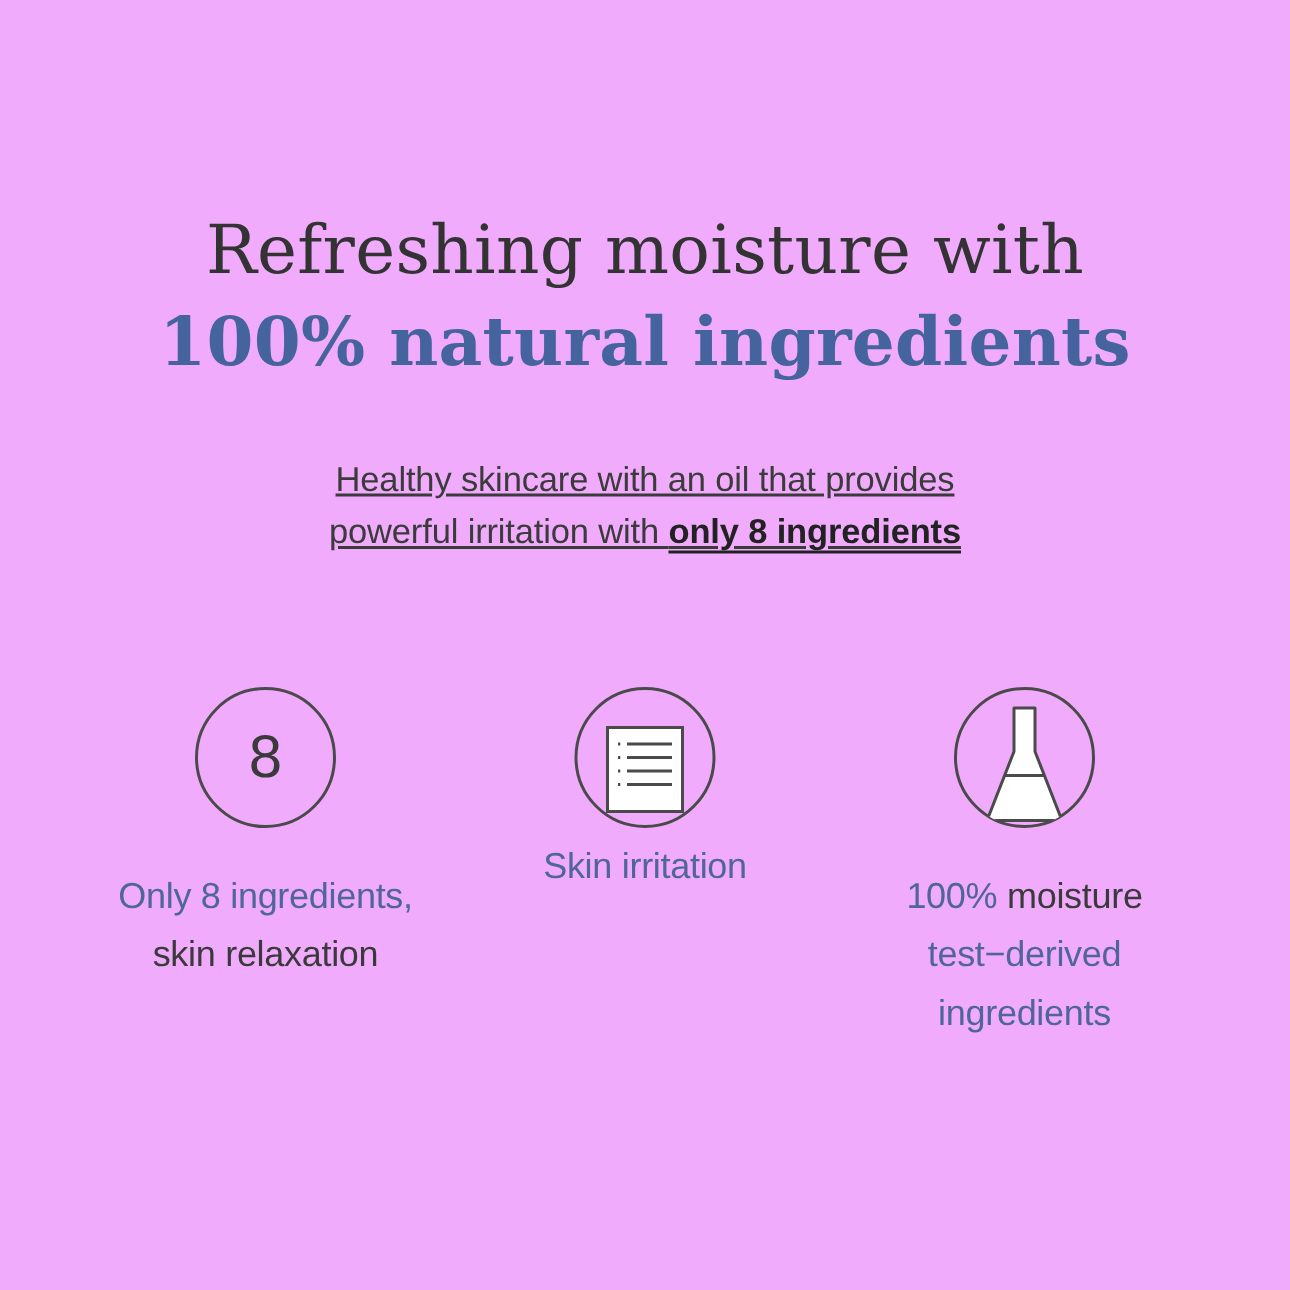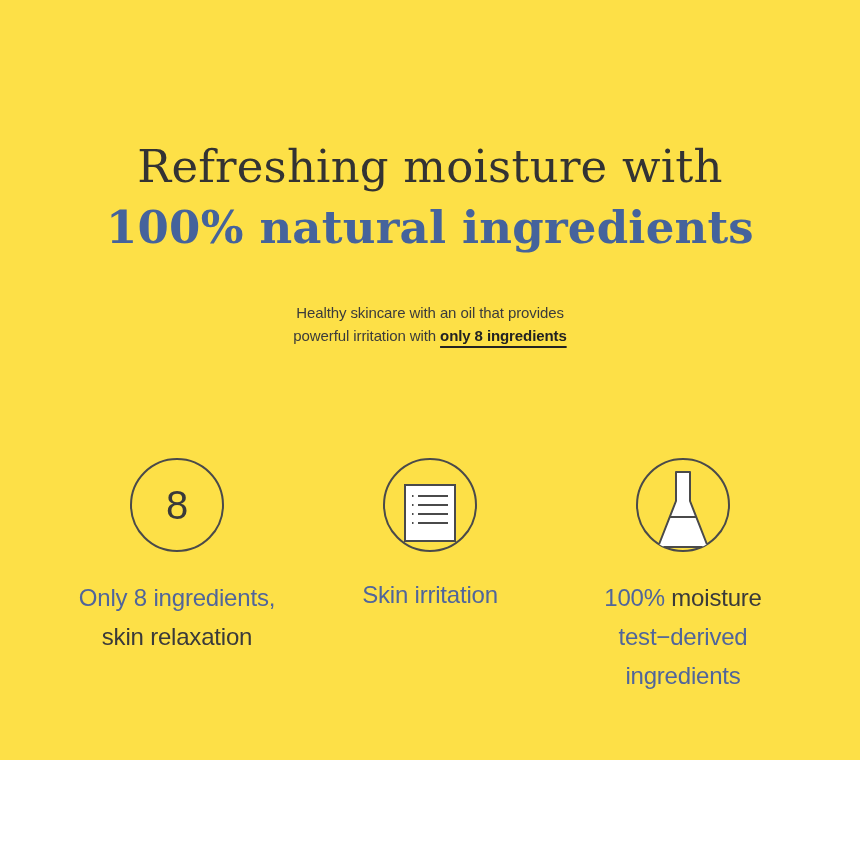--- a/index.html
+++ b/index.html
@@ -11,22 +11,22 @@
     height: 860px;
     background: #ffffff;
     font-family: "Liberation Sans", sans-serif;
     overflow: hidden;
     position: relative;
   }
 
   .page {
     position: relative;
     width: 860px;
-    height: 760px;
-    background: #fde047;
+    height: 860px;
+    background: #f0abfc;
   }
 
   
   .headline {
     position: absolute;
     top: 140px;
     left: 0;
     width: 860px;
     text-align: center;
     font-family: "DejaVu Serif", "Liberation Serif", serif;
@@ -48,24 +48,25 @@
   }
 
   
   .subtitle {
     position: absolute;
     top: 302px;
     left: 0;
     width: 860px;
     text-align: center;
     font-family: "Liberation Sans", sans-serif;
-    font-size: 15px;
+    font-size: 23px;
     color: #3b3b3b;
     line-height: 1.52;
     letter-spacing: -0.1px;
+    text-decoration: underline;
   }
   .subtitle-line {
     display: block;
   }
   .subtitle-emphasis {
     font-weight: bold;
     color: #222222;
     text-decoration: underline;
     text-underline-offset: 5px;
     text-decoration-thickness: 1.5px;
@@ -102,21 +103,21 @@
     font-size: 24px;
     line-height: 1.62;
     letter-spacing: -0.2px;
   }
   .cap-blue { color: #50659b; }
   .cap-dark { color: #3a3a3a; }
   .cap-line { display: block; }
 
   
   .feature-1 .feature-caption { margin-top: 24px; }
-  .feature-2 .feature-caption { margin-top: 21px; }
+  .feature-2 .feature-caption { margin-top: 4px; }
   .feature-3 .feature-caption { margin-top: 24px; }
 </style>
 </head>
 <body>
 
 <div class="page">
 
   <div class="headline">
     <span class="headline-line1">Refreshing moisture with</span>
     <span class="headline-line2">100% natural ingredients</span>

